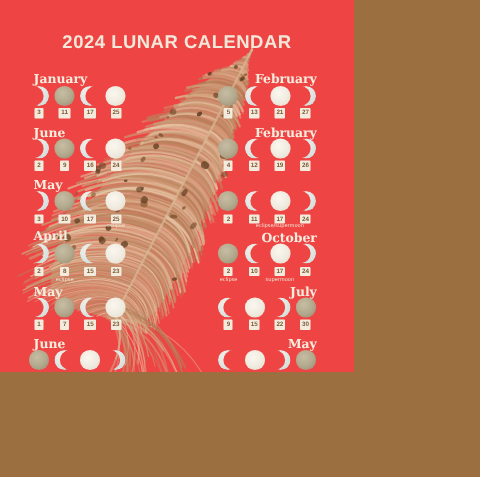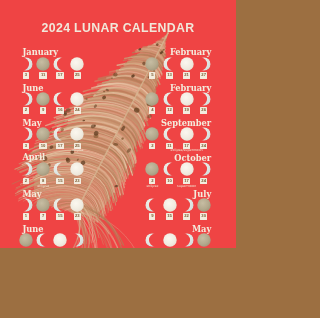--- a/index.html
+++ b/index.html
@@ -860,21 +860,20 @@
               <rect width="100" height="100" fill="#000"></rect>
               <circle cx="50" cy="50" r="48" fill="#fff"></circle>
               <circle cx="26" cy="50" r="46" fill="#000"></circle>
             </mask>
           </defs>
           <circle cx="50" cy="50" r="48" fill="url(#cresg)" mask="url(#mk32)"></circle>
         </svg></div>
       <div class="daytag" style="left:199.90px;top:107.40px;width:7.60px">26</div>
     </div>
 <div class="month">
-      <div class="mname" style="right:24.8px;top:118.9px">September</div>
       <div class="moonwrap" style="left:145.40px;top:127.10px"><svg class="moonsvg" width="14.00" height="14.00" viewBox="0 0 100 100">
           <circle cx="50" cy="50" r="48" fill="url(#newg)"></circle>
         </svg></div>
       <div class="daytag" style="left:149.30px;top:142.70px;width:6.20px">2</div>
       <div class="moonwrap" style="left:162.50px;top:127.10px"><svg class="moonsvg" width="14.00" height="14.00" viewBox="0 0 100 100">
           <defs>
             <mask id="mk34">
               <rect width="100" height="100" fill="#000"></rect>
               <circle cx="50" cy="50" r="48" fill="#fff"></circle>
               <circle cx="74" cy="50" r="46" fill="#000"></circle>

